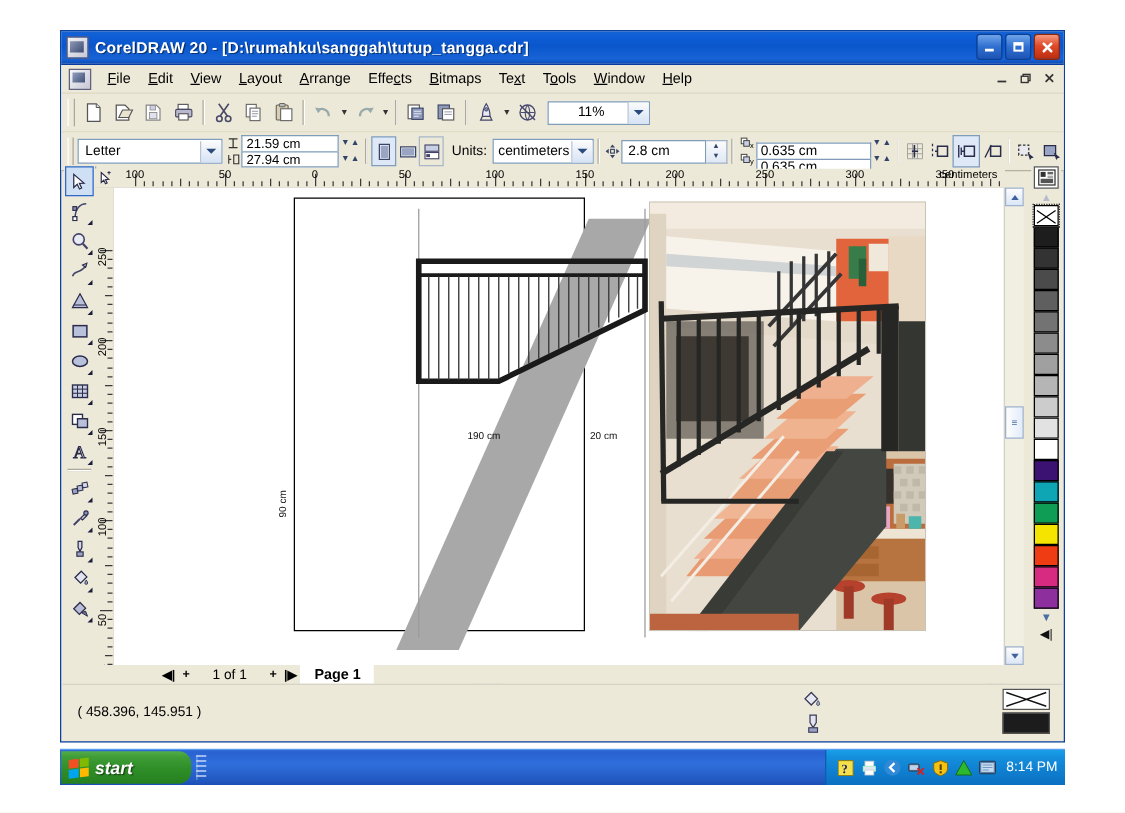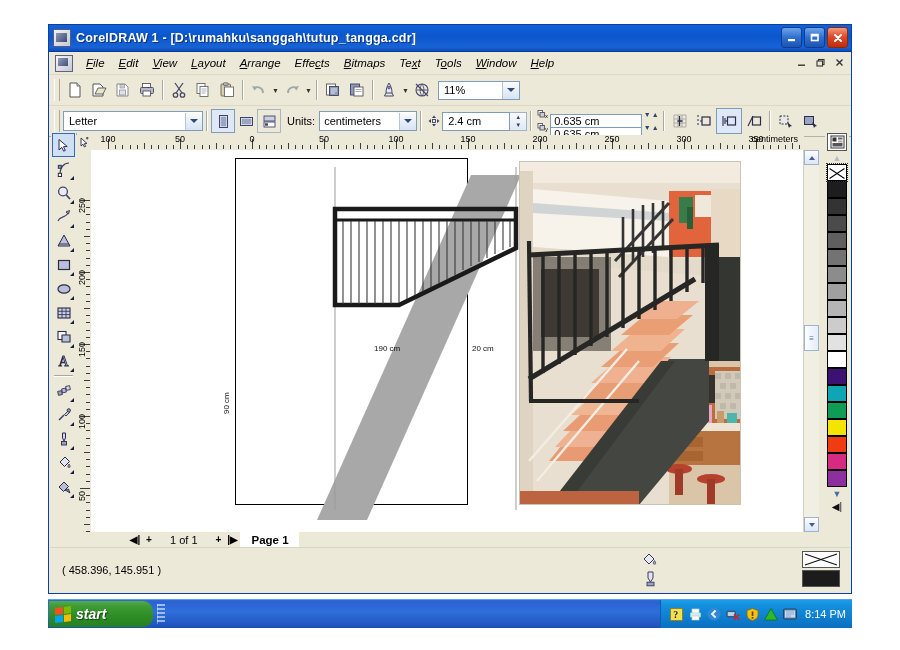--- a/index.html
+++ b/index.html
@@ -60,40 +60,40 @@
     background:#ece9d8;border-bottom:1px solid #ded8c2;
     position:relative;
   }
   #menubar .doc-icon{
     width:16px;height:15px;margin:0 6px 0 6px;flex:none;position:relative;
     background:linear-gradient(135deg,#f8f8f8,#c6c6d6);border:1px solid #606080;
   }
   #menubar .doc-icon:after{content:"";position:absolute;left:2px;top:2px;width:10px;height:8px;
     background:linear-gradient(135deg,#93a0bf,#414f77);}
   .menuitem{
-    padding:2px 7px;color:#000;font-size:11.5px;white-space:nowrap;cursor:default;font-style:italic;
+    padding:2px 7px;color:#000;font-size:11.5px;white-space:nowrap;cursor:default;
   }
   .menuitem u{text-decoration:underline;}
   #menubar .mdibtns{position:absolute;right:4px;top:2px;display:flex;gap:3px;color:#444;}
   .mdibtn{width:16px;height:16px;display:flex;align-items:center;justify-content:center;font-size:11px;color:#333;}
 
   
   #toolbar1{
     height:30px;background:#ece9d8;display:flex;align-items:center;
     border-bottom:1px solid #ded8c2;padding-left:2px;
   }
   .tgrip{width:4px;height:22px;border-left:1px solid #fff;border-right:1px solid #aca899;margin:0 3px;}
   .tbtn{width:24px;height:24px;display:flex;align-items:center;justify-content:center;position:relative;}
   .tsep{width:1px;height:20px;background:#aca899;border-right:1px solid #fff;margin:0 3px;}
   .tarrow{width:9px;height:24px;display:flex;align-items:center;justify-content:center;font-size:7px;color:#333;}
   .zoomcombo{
     width:82px;height:19px;background:#fff;border:1px solid #7f9db9;
     display:flex;align-items:center;margin-left:4px;box-sizing:border-box;
   }
-  .zoomcombo .val{flex:1;padding-left:5px;font-size:11px;color:#000;}
+  .zoomcombo .val{flex:1;padding-left:5px;font-size:11px;color:#000;text-align:center;}
   .cbarrow{
     width:16px;height:17px;background:linear-gradient(to bottom,#fbfbfb,#d6e3f5);
     border-left:1px solid #b6c4d8;display:flex;align-items:center;justify-content:center;
   }
   .cbarrow:after{content:"";border-left:4px solid transparent;border-right:4px solid transparent;border-top:4px solid #2b4b7e;}
 
   
   #toolbar2{
     height:30px;background:#ece9d8;display:flex;align-items:center;
     border-bottom:1px solid #b6b0a0;padding-left:2px;
@@ -245,21 +245,21 @@
 </style>
 </head>
 <body>
 
 <div id="root">
 
   <div id="window">
 
     <div id="titlebar">
       <div class="tb-icon"></div>
-      <div class="tb-title">CorelDRAW 1 - [D:\rumahku\sanggah\tutup_tangga.cdr]</div>
+      <div class="tb-title">CorelDRAW 20 - [D:\rumahku\sanggah\tutup_tangga.cdr]</div>
       <div class="tb-btns">
         <div class="winbtn min">
           <svg class="ico" width="11" height="11" viewBox="0 0 11 11">
               <rect x="2" y="7" width="7" height="2.2" fill="#fff"></rect>
             </svg>
         </div>
         <div class="winbtn max">
           <svg class="ico" width="11" height="11" viewBox="0 0 11 11">
             <rect x="2.5" y="2.5" width="6.5" height="6" fill="none" stroke="#fff" stroke-width="1.6"></rect>
             <rect x="2.5" y="2.5" width="6.5" height="2" fill="#fff"></rect>
@@ -419,20 +419,46 @@
     </div>
 
     <div id="toolbar2">
       <div class="tgrip"></div>
 
       <div class="paper-combo">
         <div class="val">Letter</div>
         <div class="cbarrow"></div>
       </div>
 
+      <div class="dimbox">
+        <div class="dimrow">
+          <div class="dimlabel">
+            <svg class="ico" width="11" height="11" viewBox="0 0 11 11">
+              <path d="M2 2 h7 M2 9 h7 M5.5 2 v7" stroke="#333" stroke-width="1"></path>
+            </svg>
+          </div>
+          <div class="dimfield">21.59 cm</div>
+          <div class="spin">
+              <i>▼</i>
+              <i>▲</i>
+            </div>
+        </div>
+        <div class="dimrow">
+          <div class="dimlabel">
+            <svg class="ico" width="11" height="11" viewBox="0 0 11 11">
+              <path d="M2 2 v7 M2 5.5 h2 M6 2 h4 v7 h-4 z" stroke="#333" stroke-width="0.9" fill="none"></path>
+            </svg>
+          </div>
+          <div class="dimfield">27.94 cm</div>
+          <div class="spin">
+              <i>▼</i>
+              <i>▲</i>
+            </div>
+        </div>
+      </div>
 
       <div class="tsep"></div>
 
       <div class="tbtn" style="border:1px solid #7f9db9;background:#dfe8f6;width:22px;height:22px;">
         <svg class="ico" width="15" height="15" viewBox="0 0 15 15">
           <rect x="3.5" y="1.5" width="8" height="12" fill="#fff" stroke="#3a4466" stroke-width="1"></rect>
           <rect x="4.5" y="2.5" width="6" height="10" fill="#9aa5c4"></rect>
         </svg>
       </div>
       <div class="tbtn" style="width:22px;height:22px;">
@@ -457,21 +483,21 @@
 
       <div class="tsep"></div>
 
       <div class="tbtn" style="width:17px;">
         <svg class="ico" width="14" height="14" viewBox="0 0 14 14">
           <path d="M7 1.5 L9 4 H5 z M7 12.5 L5 10 h4 z M1.5 7 L4 5 v4 z M12.5 7 L10 9 V5 z" fill="#3a4466"></path>
           <rect x="5.5" y="5.5" width="3" height="3" fill="none" stroke="#3a4466" stroke-width="0.9"></rect>
         </svg>
       </div>
       <div style="display:flex;align-items:center;">
-        <div class="nudgefield">2.4 cm</div>
+        <div class="nudgefield">2.8 cm</div>
         <div class="bigspin">
             <i>▲</i>
             <i>▼</i>
           </div>
       </div>
 
       <div class="tsep"></div>
 
       <div class="dimbox">
         <div class="dimrow duprow">

